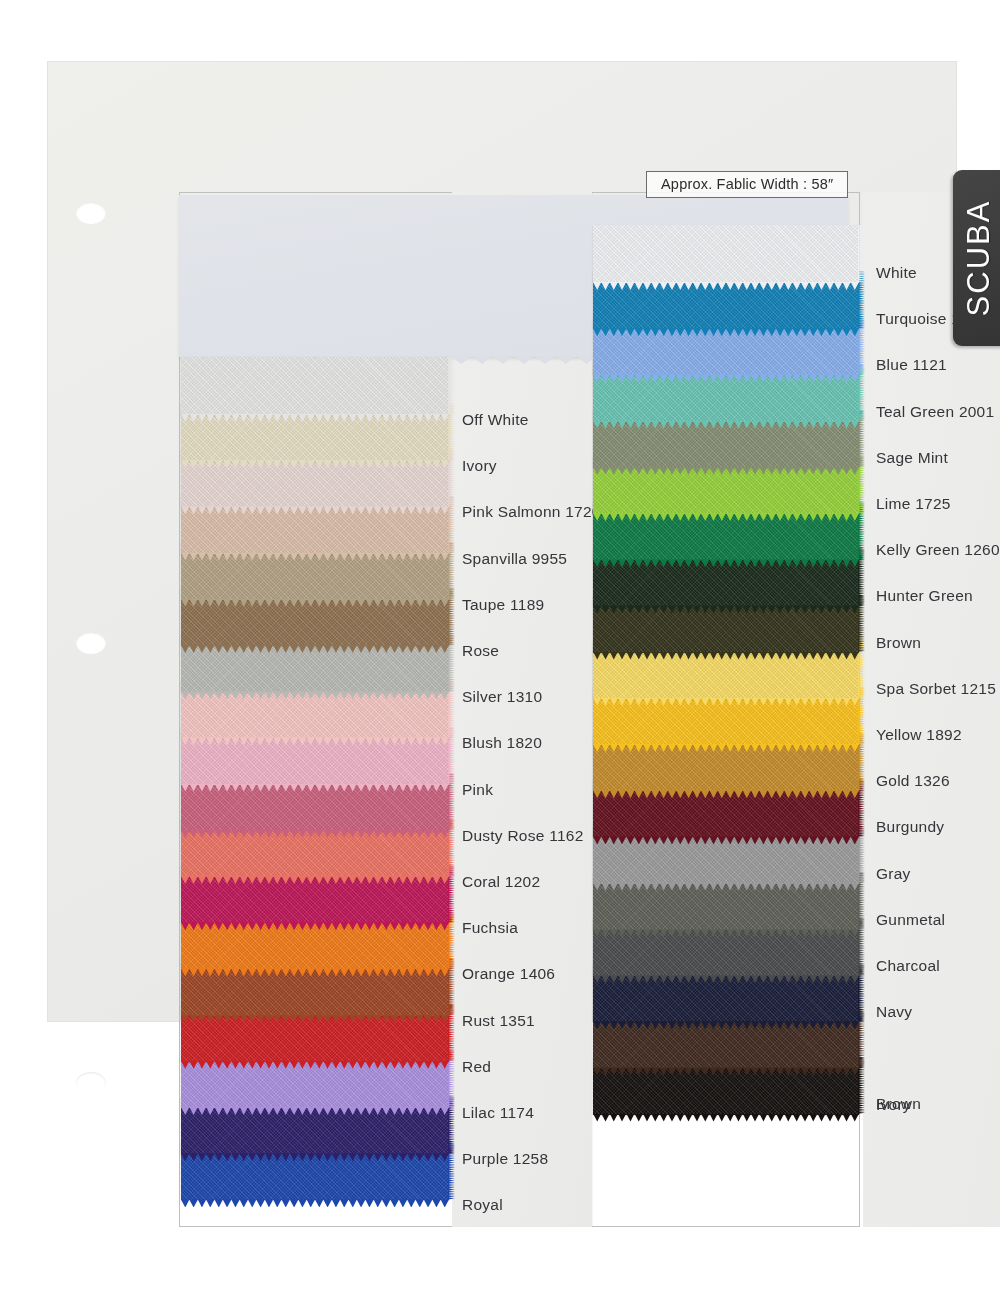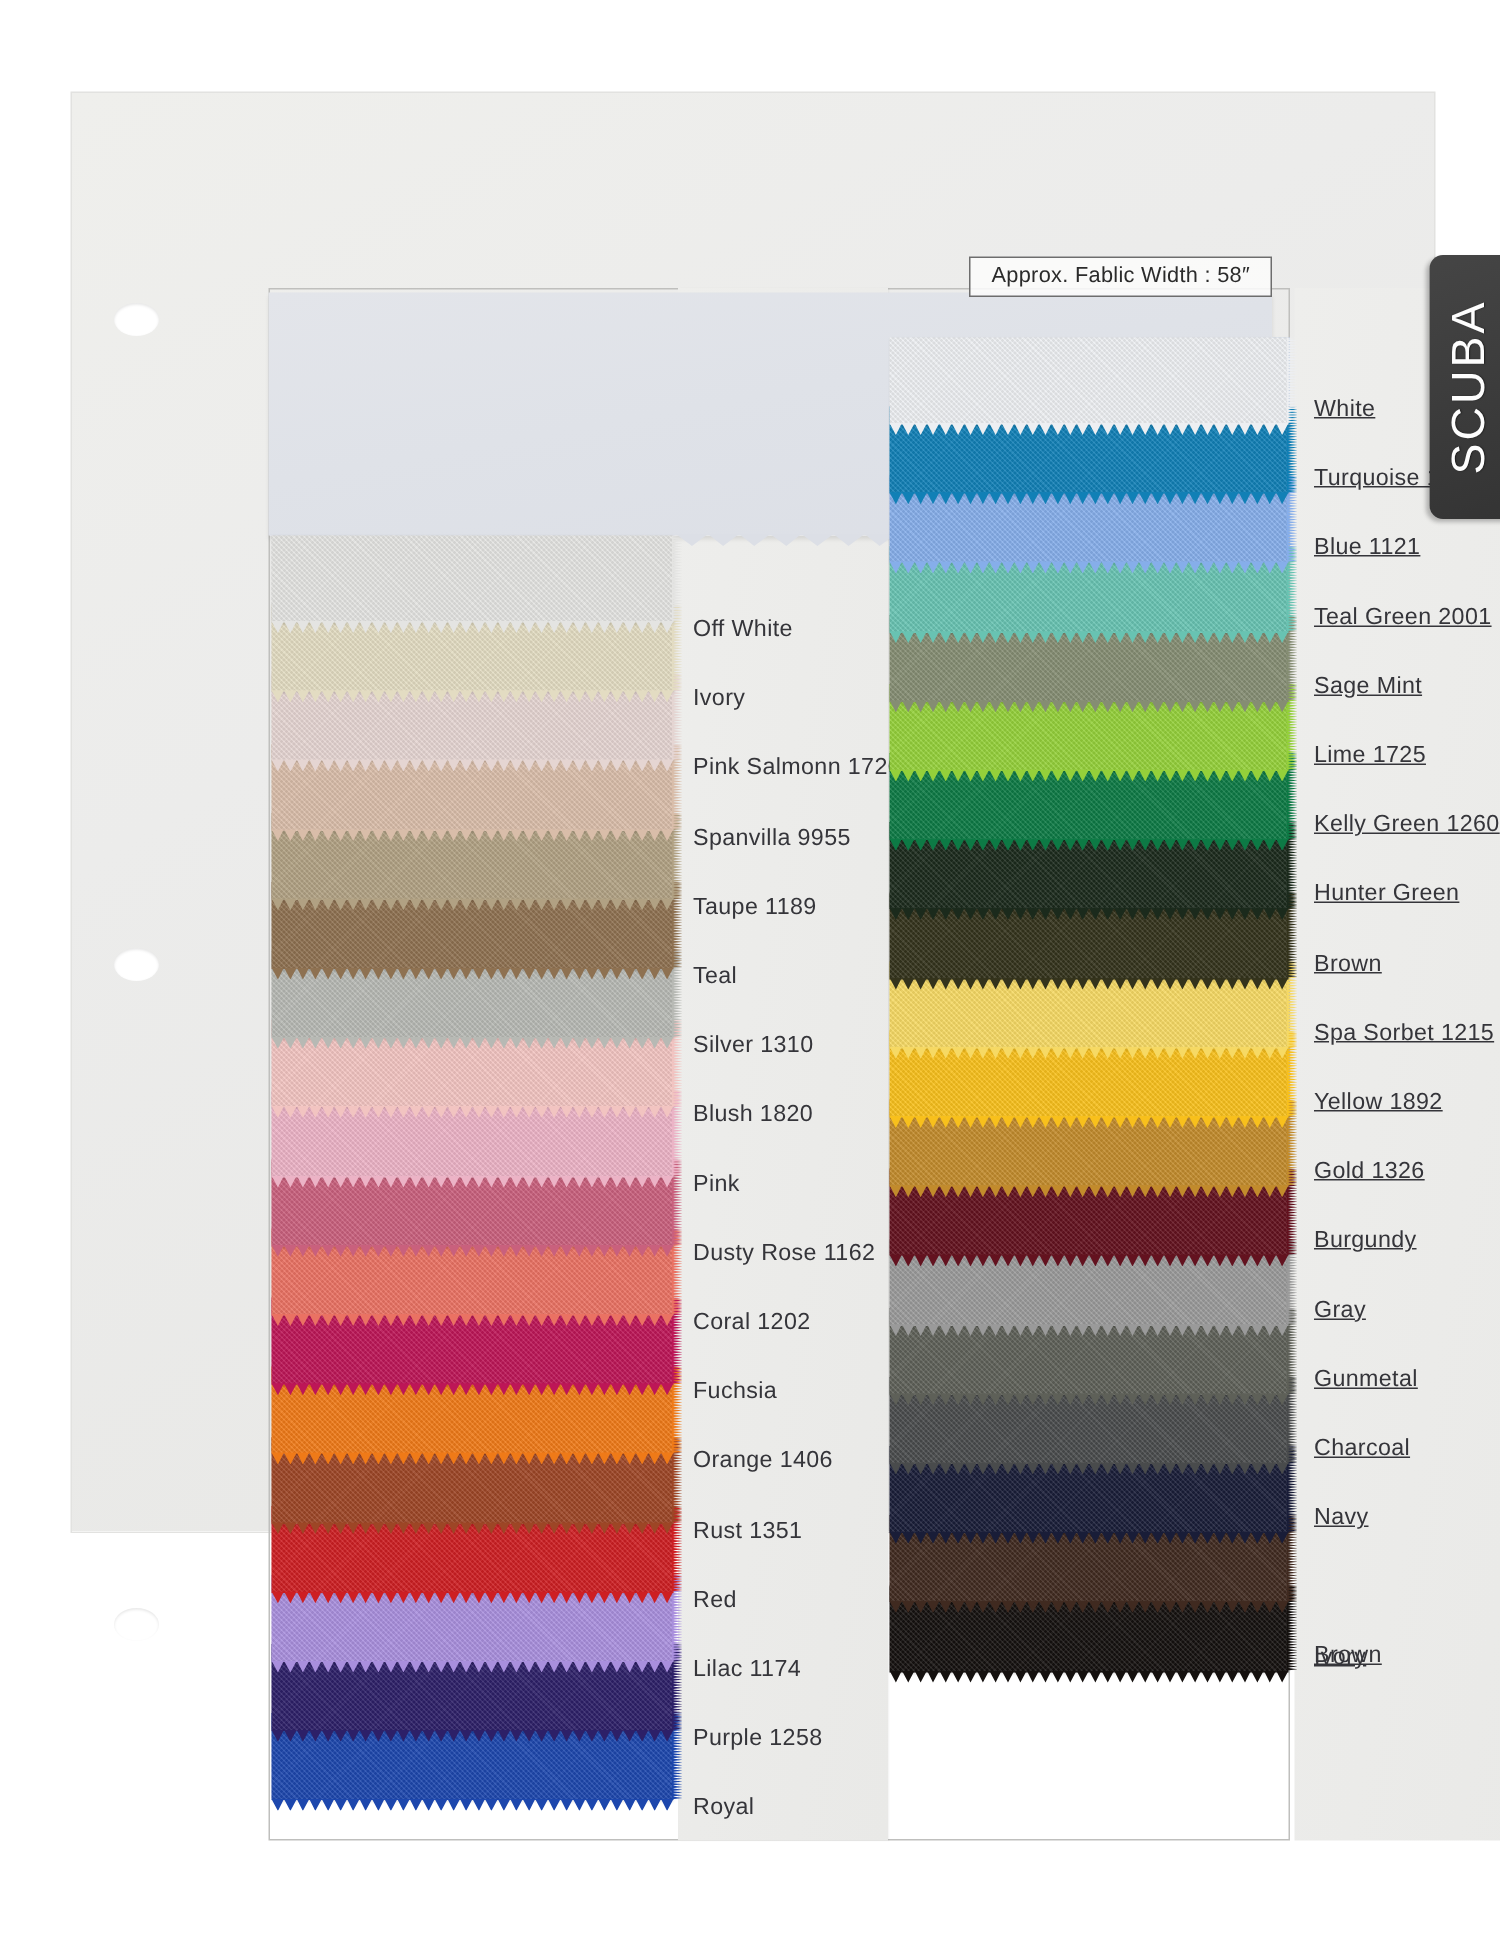--- a/index.html
+++ b/index.html
@@ -128,21 +128,21 @@
   #labels-left .panel{box-shadow:1px 0 1px rgba(0,0,0,.04);}
   .label{
     position:absolute;
     left:10px;
     font-size:15.5px;
     color:#35353a;
     letter-spacing:.25px;
     white-space:nowrap;
     line-height:1;
   }
-  #labels-right .label{left:13px;text-decoration:underline;}
+  #labels-right .label{left:13px;}
   .hrule{
     position:absolute;left:10px;top:42px;width:118px;height:1px;
     background:#b6b6b4;
   }
   
   #footer{
     position:absolute;
     left:133px; top:1172px;
     width:766px;
     font-size:13.2px;
@@ -197,21 +197,21 @@
   <div id="width-box">Approx. Fablic Width : 58″</div>
 
   <div class="labels" id="labels-left">
     <div class="panel"></div>
     <div class="hrule"></div>
   <div class="label" style="top: 220px;">Off White</div>
       <div class="label" style="top: 266.2px;">Ivory</div>
       <div class="label" style="top: 312.4px;">Pink Salmonn 1720</div>
       <div class="label" style="top: 358.6px;">Spanvilla 9955</div>
       <div class="label" style="top: 404.8px;">Taupe 1189</div>
-      <div class="label" style="top: 451px;">Teal</div>
+      <div class="label" style="top: 451px;">Rose</div>
       <div class="label" style="top: 497.2px;">Silver 1310</div>
       <div class="label" style="top: 543.4px;">Blush 1820</div>
       <div class="label" style="top: 589.6px;">Pink</div>
       <div class="label" style="top: 635.8px;">Dusty Rose 1162</div>
       <div class="label" style="top: 682px;">Coral 1202</div>
       <div class="label" style="top: 728.2px;">Fuchsia</div>
       <div class="label" style="top: 774.4px;">Orange 1406</div>
       <div class="label" style="top: 820.6px;">Rust 1351</div>
       <div class="label" style="top: 866.8px;">Red</div>
       <div class="label" style="top: 913px;">Lilac 1174</div>

